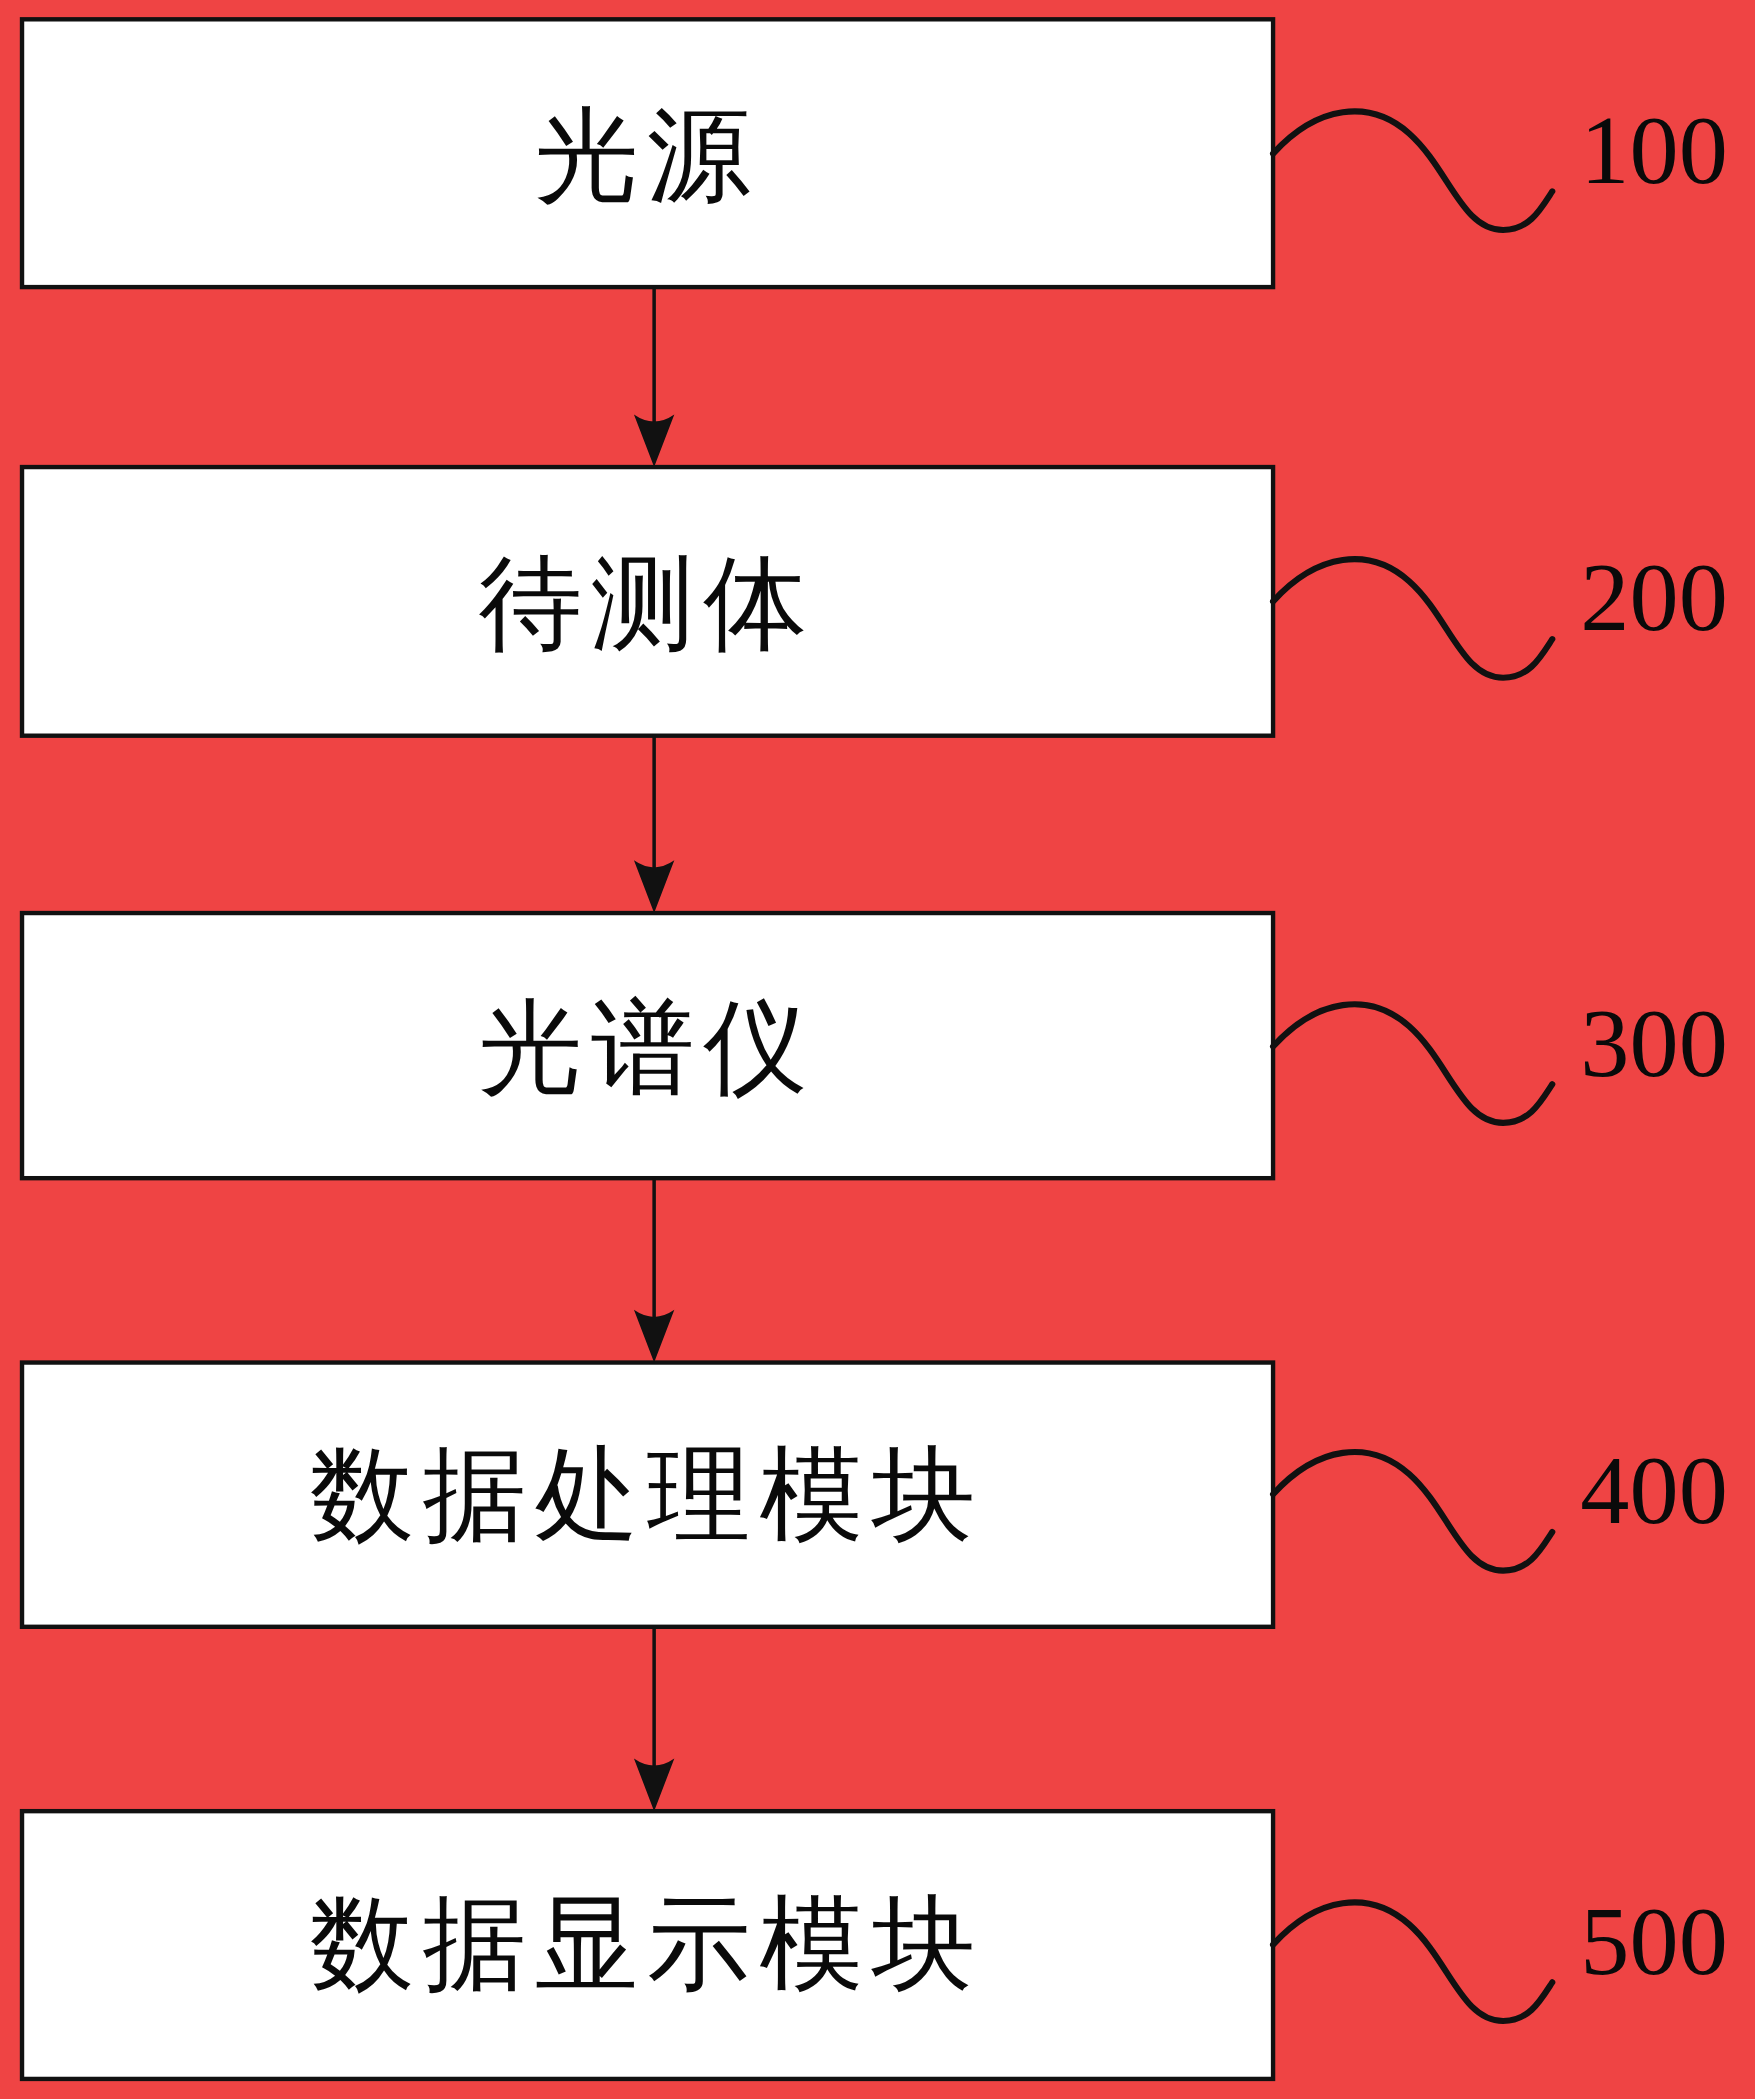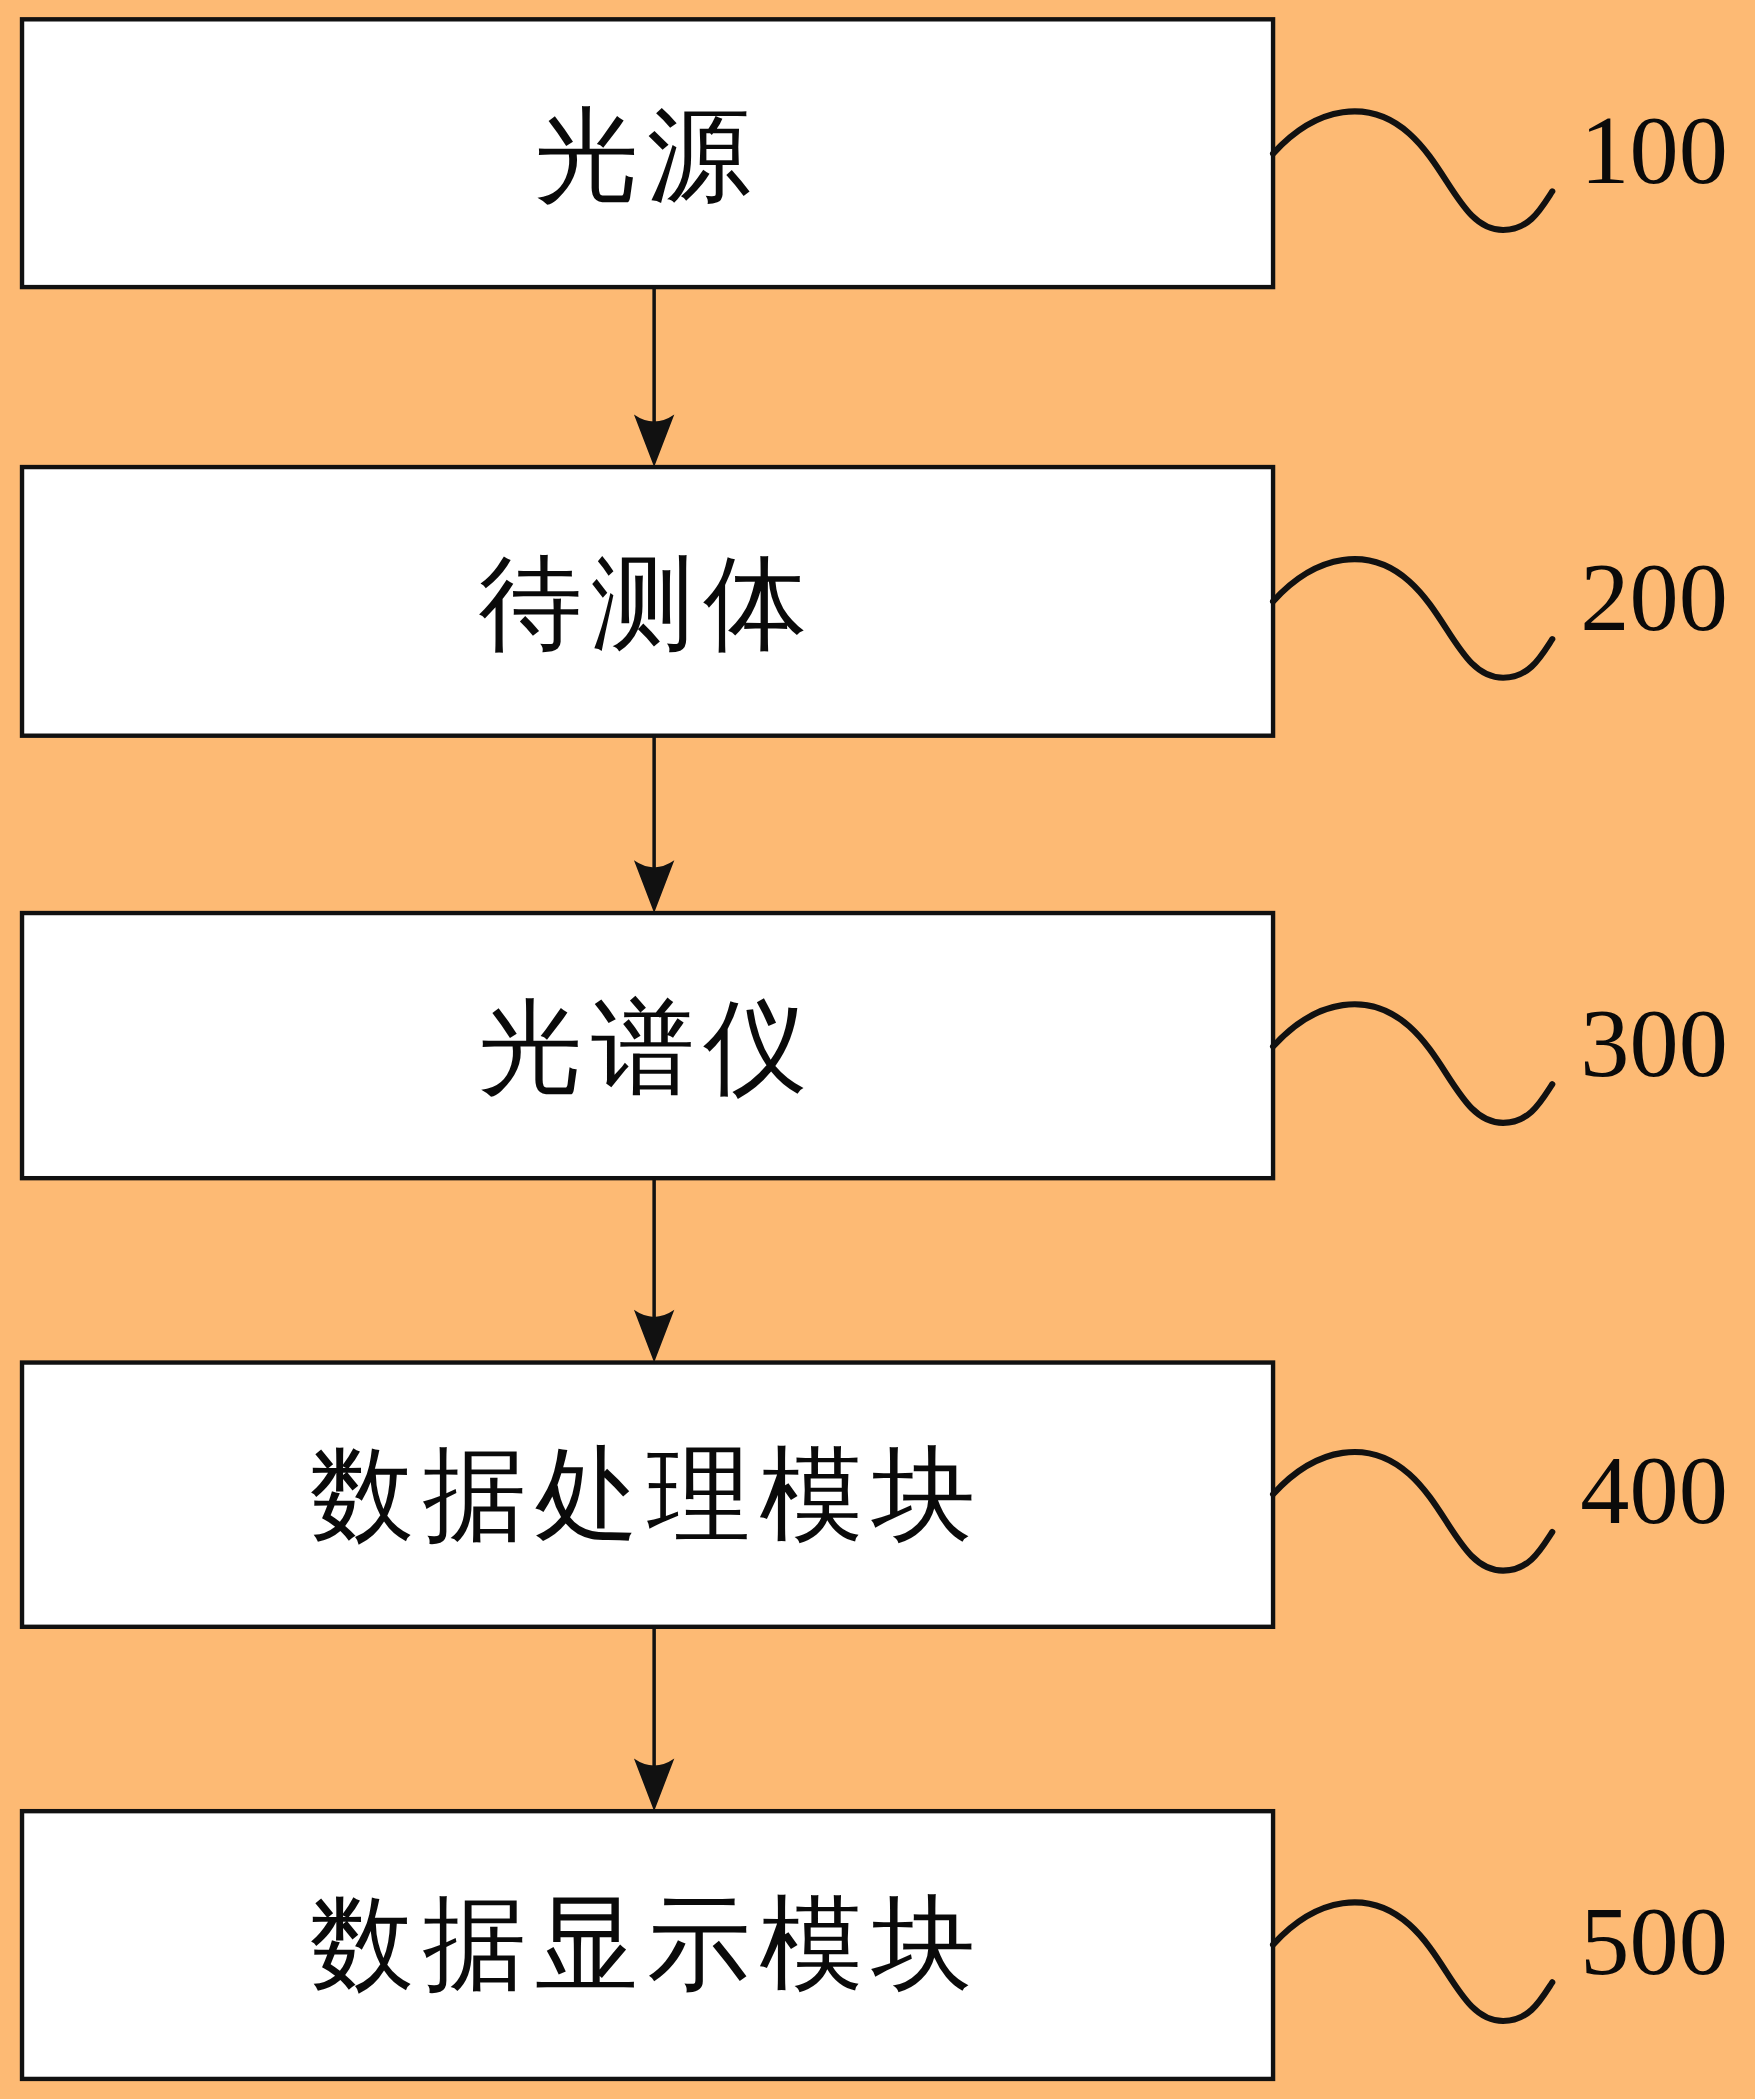--- a/index.html
+++ b/index.html
@@ -8,21 +8,21 @@
     padding: 0;
     background: #ffffff;
   }
   body {
     font-family: "Liberation Serif", serif;
   }
   #stage {
     position: relative;
     width: 1756px;
     height: 2100px;
-    background: #fdba74;
+    background: #ef4444;
     overflow: hidden;
   }
   #diagram-svg {
     position: absolute;
     left: 0;
     top: 0;
     width: 1756px;
     height: 2100px;
     display: block;
   }

